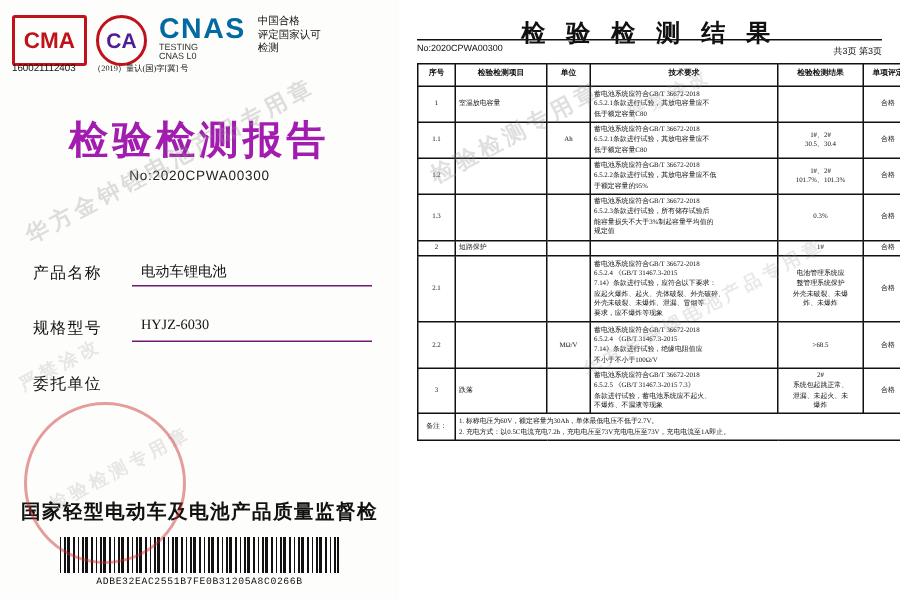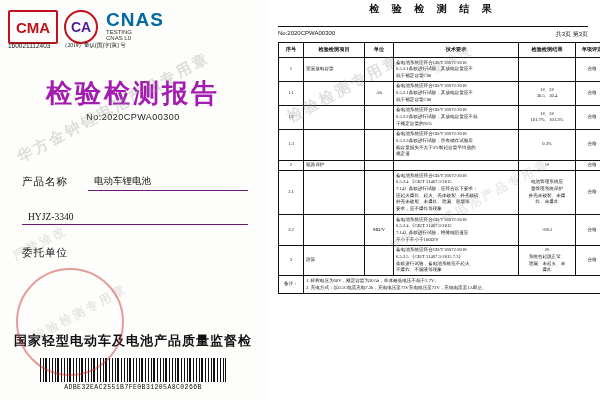--- a/index.html
+++ b/index.html
@@ -79,22 +79,22 @@
     font-size:6.5px;letter-spacing:0.4px;color:#111;
     font-family:"Liberation Mono",monospace;white-space:nowrap;
   }
 
   
   .right{
     position:absolute;left:266px;top:0;width:334px;height:400px;
     background:#ffffff;overflow:hidden;
   }
   .rep-title{
-    position:absolute;left:50%;transform:translateX(-50%);top:2px;
-    font-size:10px;font-weight:bold;letter-spacing:5px;color:#111;white-space:nowrap;
+    position:absolute;left:50%;transform:translateX(-50%);top:12px;
+    font-size:16px;font-weight:bold;letter-spacing:5px;color:#111;white-space:nowrap;
   }
   .rep-rule{position:absolute;left:12px;top:26px;width:310px;border-bottom:1px solid #111;}
   .rep-no{position:absolute;left:12px;top:30px;font-size:6px;color:#111;font-family:"Liberation Sans",sans-serif;}
   .rep-pages{position:absolute;right:12px;top:30px;font-size:6px;color:#111;font-family:"Liberation Sans",sans-serif;}
 
   table.rep{
     position:absolute;left:12px;top:42px;width:310px;
     border-collapse:collapse;table-layout:fixed;
   }
   table.rep th, table.rep td{
@@ -142,35 +142,41 @@
         <div class="cma">CMA</div>
       </div>
       <div class="logo-box">
         <div class="cnas-circle">CA</div>
       </div>
       <div class="logo-box" style="margin-left:2px;">
         <div class="cnas-word">CNAS</div>
         <div class="cnas-word-sub">TESTING</div>
         <div class="cnas-word-sub">CNAS L0</div>
       </div>
+      <div style="margin-left:0px;">
+        <div class="cnas-cn">中国合格</div>
+        <div class="cnas-cn">评定国家认可</div>
+        <div class="cnas-cn">检测</div>
+      </div>
     </div>
 
     <div style="position:absolute;left:8px;top:42px;font-size:6.5px;color:#111;font-family:'Liberation Sans',sans-serif;">160021112403</div>
     <div style="position:absolute;left:62px;top:42px;font-size:5.5px;color:#111;">（2019）量认(国)字[冀] 号</div>
 
     <div class="title-cn">检验检测报告</div>
     <div class="title-no">No:2020CPWA00300</div>
 
     <div class="fields">
       <div class="field">
         <div class="field-label">产品名称</div>
         <div class="field-value">电动车锂电池</div>
       </div>
       <div class="field">
-        <div class="field-value">HYJZ-3340</div>
+        <div class="field-label">规格型号</div>
+        <div class="field-value">HYJZ-6030</div>
       </div>
       <div class="field">
         <div class="field-label">委托单位</div>
       </div>
     </div>
 
     <div class="footer-cn">国家轻型电动车及电池产品质量监督检</div>
     <div class="barcode"></div>
     <div class="barcode-num">ADBE32EAC2551B7FE0B31205A8C0266B</div>
 

